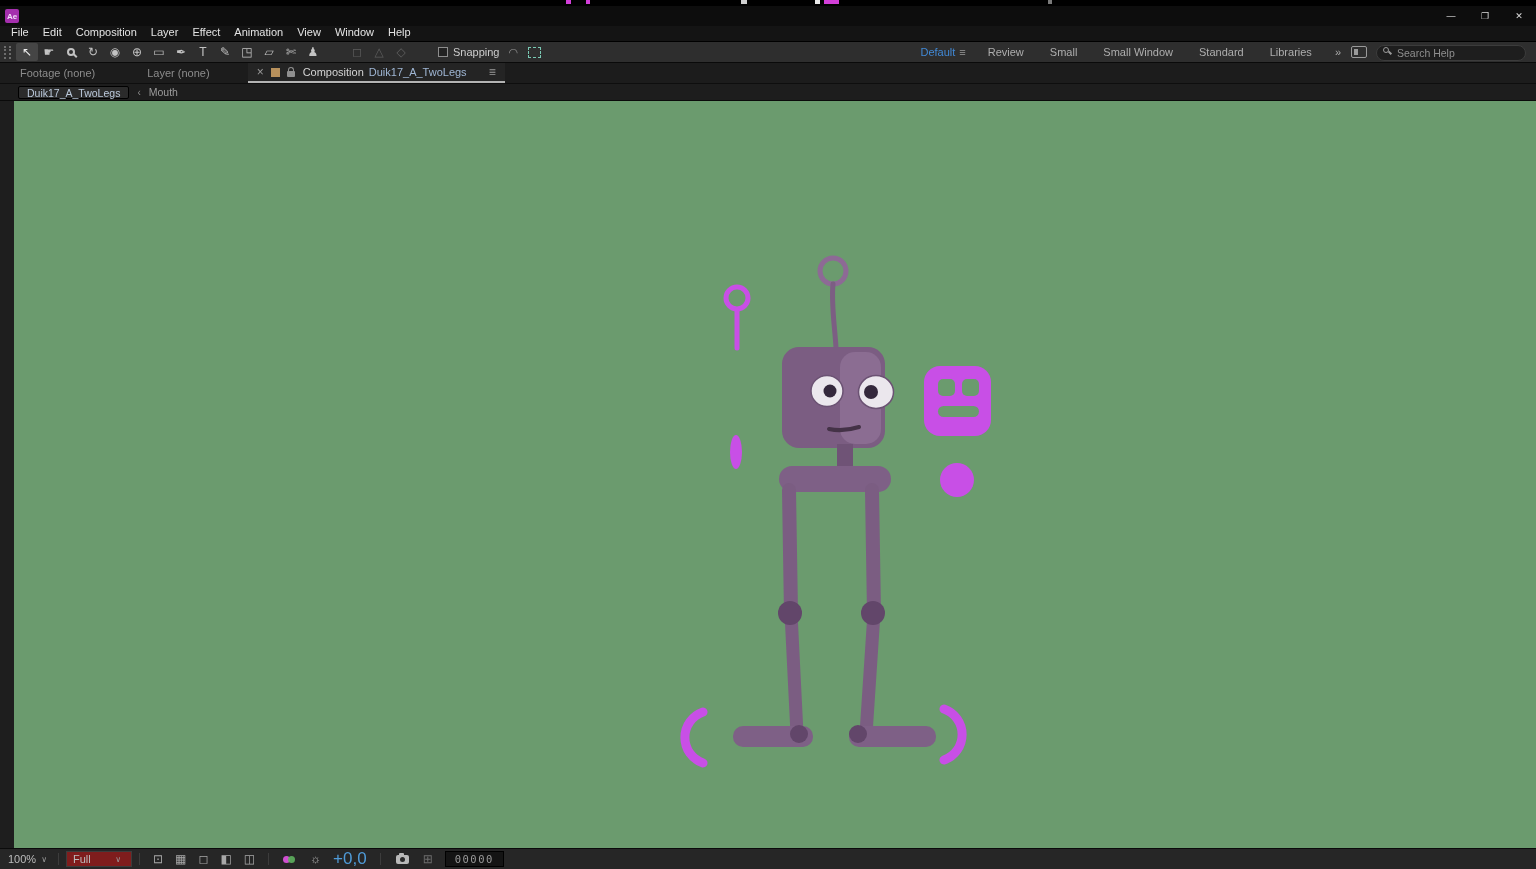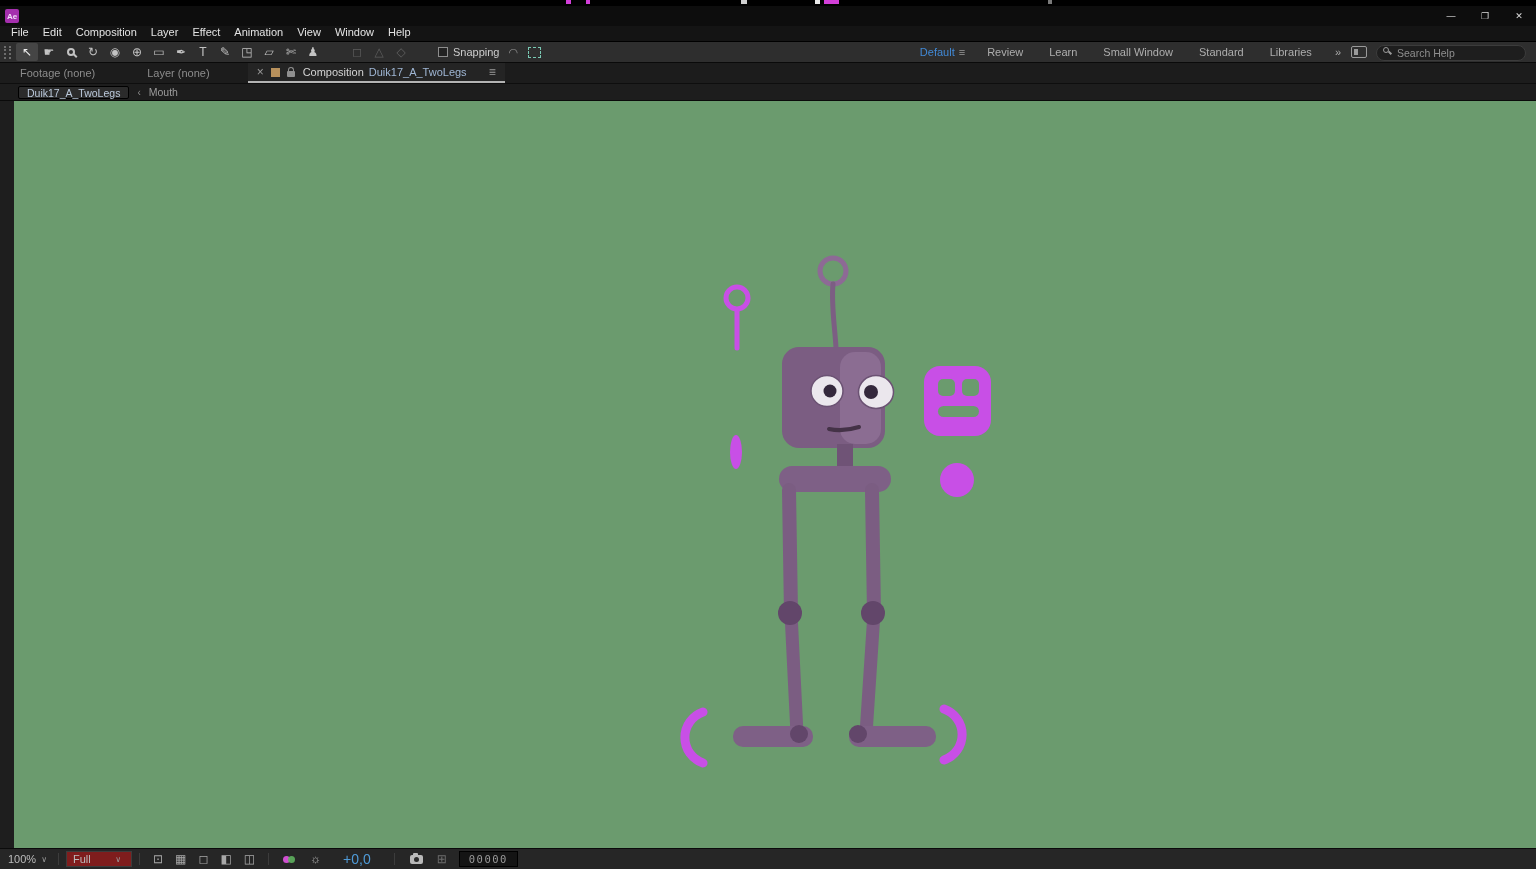--- a/index.html
+++ b/index.html
@@ -101,21 +101,21 @@
   .res-box { display:flex; align-items:center; border:1px solid #3c3c3c; background:#7f1d1d;
              height:16px; padding:0 6px; min-width:66px; }
   .res-box .sb-caret { margin-left:auto; }
   .sb-icon { font-size:12px; color:#a8a8a8; padding:0 6px; }
   .sb-icon.dim { color:#6e6e6e; }
   .channels { width:14px; height:11px; position:relative; margin:0 7px; }
   .channels::before { content:""; position:absolute; left:0; top:2px; width:7px; height:7px;
                       border-radius:50%; background:#cf4fd0; }
   .channels::after { content:""; position:absolute; left:5px; top:2px; width:7px; height:7px;
                      border-radius:50%; background:#5eb05e; opacity:.9; }
-  .exposure { font-size:14px; color:#4f9bd8; margin:0 16px; }
+  .exposure { font-size:17px; color:#4f9bd8; margin:0 6px; }
   .camera { width:13px; height:9px; background:#b9b9b9; border-radius:2px; position:relative;
             margin:0 8px; }
   .camera::before { content:""; position:absolute; top:-2px; left:3px; width:5px; height:3px;
                     background:#b9b9b9; border-radius:1px; }
   .camera::after { content:""; position:absolute; top:2px; left:4px; width:5px; height:5px;
                    background:#2a2a2a; border-radius:50%; }
   .timecode { margin-left:6px; background:#141414; border:1px solid #000; color:#9b9b9b;
               font-family:"DejaVu Sans Mono", monospace; font-size:10.5px; letter-spacing:1.5px;
               padding:1px 9px; }
 </style>
@@ -176,21 +176,21 @@
   <div class="snap-group">
     <span class="checkbox"></span>
     <span class="snap-label">Snapping</span>
     <span class="snap-opt">◠</span>
     <span class="marquee-box"></span>
   </div>
   <div class="ws-area">
     <span class="ws-item active">Default</span>
     <span class="ws-menu-glyph">≡</span>
     <span class="ws-item">Review</span>
-    <span class="ws-item">Learn</span>
+    <span class="ws-item">Small</span>
     <span class="ws-item">Small Window</span>
     <span class="ws-item">Standard</span>
     <span class="ws-item">Libraries</span>
     <span class="overflow">»</span>
     <span class="ws-switcher"></span>
     <span class="search-wrap">
       <span class="search-lens"></span>
       <input class="search-input" type="text" placeholder="Search Help" style="">
     </span>
   </div>

